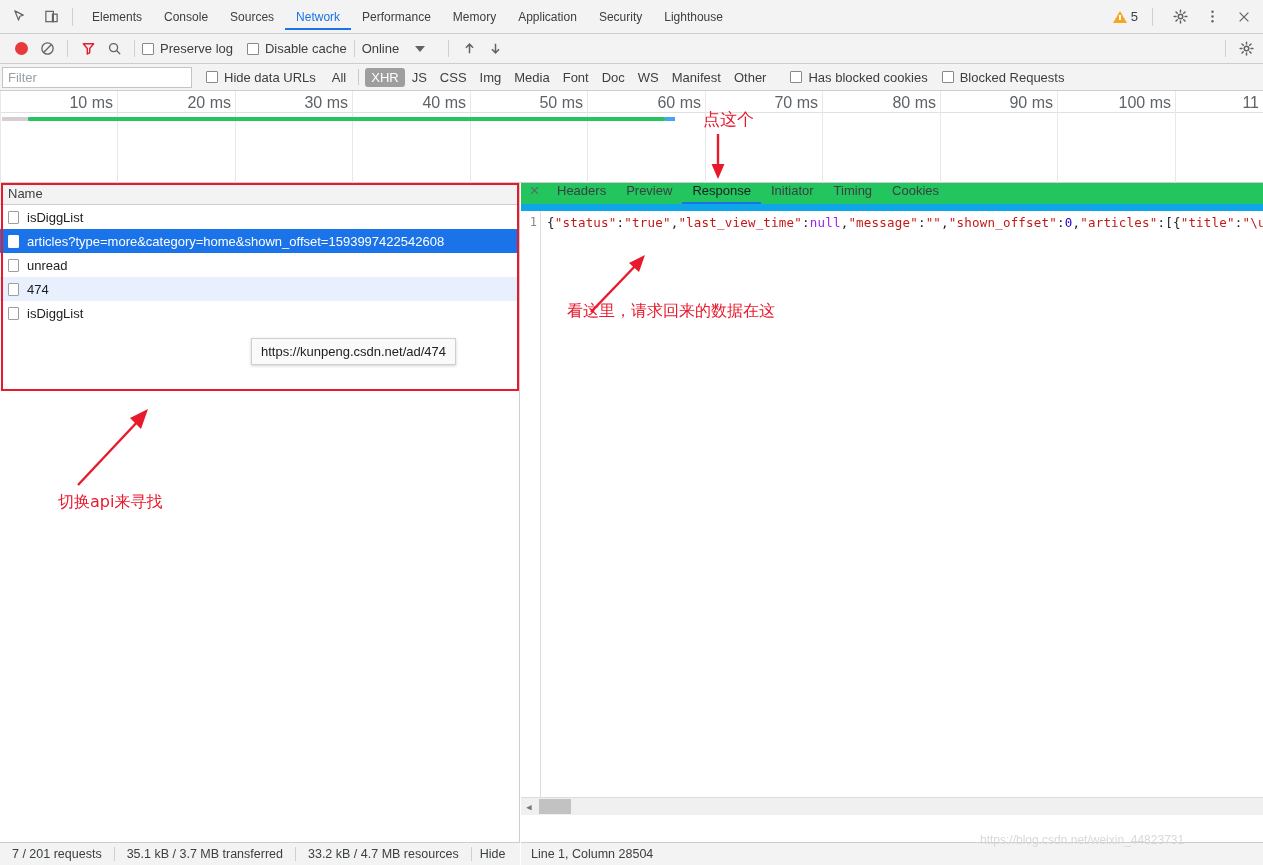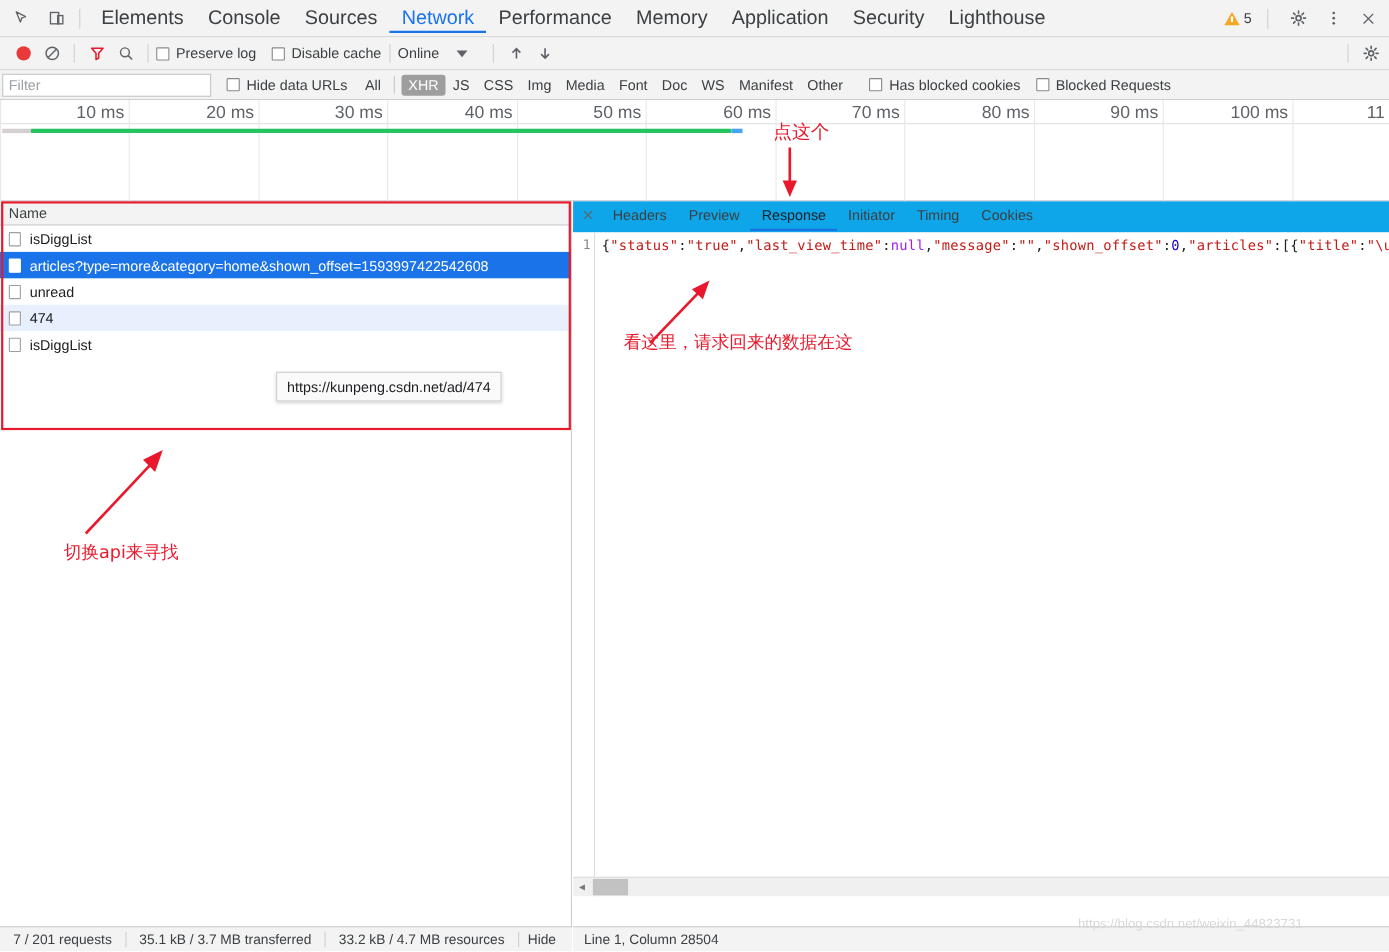--- a/index.html
+++ b/index.html
@@ -18,21 +18,21 @@
     display:flex; align-items:center;
   }
   .tb-icon {
     width:26px; height:26px; margin-left:6px;
     display:flex; align-items:center; justify-content:center;
     color:#5f6368;
   }
   .tb-sep { width:1px; height:18px; background:#d0d0d0; margin:0 8px; }
   .tab {
     height:26px; padding:0 11px; display:flex; align-items:center;
-    font-size:18px; color:#3c4043; white-space:nowrap;
+    font-size:12px; color:#3c4043; white-space:nowrap;
   }
   .tab.active { color:#1a73e8; box-shadow: inset 0 -2px 0 #1a73e8; }
   .tb-right { margin-left:auto; display:flex; align-items:center; padding-right:6px; }
   .warnbadge { display:flex; align-items:center; gap:4px; font-size:13px; color:#3c4043; margin-right:6px;}
   .tri-warn { width:0;height:0;border-left:7px solid transparent;border-right:7px solid transparent;border-bottom:12px solid #f5a623; position:relative;}
   .tri-warn::after{content:"";position:absolute;left:-1px;top:4px;width:2px;height:5px;background:#fff;}
 
   
   .ctrlbar {
     position:absolute; left:0; top:34px; width:1263px; height:30px;
@@ -89,21 +89,21 @@
   .rowbox{width:11px;height:13px;border:1px solid #9e9e9e;background:#fff;margin-right:8px;flex:none;border-radius:1px;}
   .row.sel .rowbox{border-color:#fff;background:#fff;}
   .redbox{position:absolute;left:1px;top:183px;width:518px;height:208px;border:2px solid #e8192c;pointer-events:none;}
   .tooltip{
     position:absolute;left:251px;top:338px;background:#fafafa;border:1px solid #cfcfcf;
     padding:5px 9px;font-size:13px;color:#202124;box-shadow:0 1px 3px rgba(0,0,0,.18);white-space:nowrap;
   }
 
   
   .rightpane{position:absolute;left:521px;top:183px;width:742px;height:659px;background:#fff;}
-  .rtabs{height:28px;border-bottom:3px solid #0ea5e9;display:flex;align-items:center;background:#0ea5e9;}
+  .rtabs{height:28px;border-bottom:7px solid #0ea5e9;display:flex;align-items:flex-end;background:#22c55e;}
   .xbtn{width:26px;height:28px;display:flex;align-items:center;justify-content:center;color:#5f6368;font-size:14px;}
   .rtab{height:28px;padding:0 10px;display:flex;align-items:center;font-size:13px;color:#3c4043;white-space:nowrap;}
   .rtab.active{color:#202124;box-shadow: inset 0 -2px 0 #1a73e8;}
   .codearea{position:relative;height:604px;overflow:hidden;font-family:"DejaVu Sans Mono",monospace;}
   .gutter{position:absolute;left:0;top:0;width:20px;height:604px;border-right:1px solid #ddd;text-align:right;padding-top:4px;padding-right:3px;font-size:12px;color:#888;}
   .codeline{position:absolute;left:26px;top:4px;font-size:12.5px;white-space:nowrap;letter-spacing:.2px;}
   .j-key{color:#c41a16;} .j-str{color:#c41a16;} .j-num{color:#1c00cf;} .j-null{color:#a020f0;} .j-pun{color:#202124;}
   .hscroll{position:absolute;left:0;bottom:0;width:742px;height:18px;background:#f0f0f0;border-top:1px solid #dcdcdc;display:flex;align-items:center;}
   .hs-arrow{width:16px;text-align:center;font-size:9px;color:#787878;}
   .hs-thumb{width:32px;height:15px;background:#c2c2c2;margin-left:2px;}

